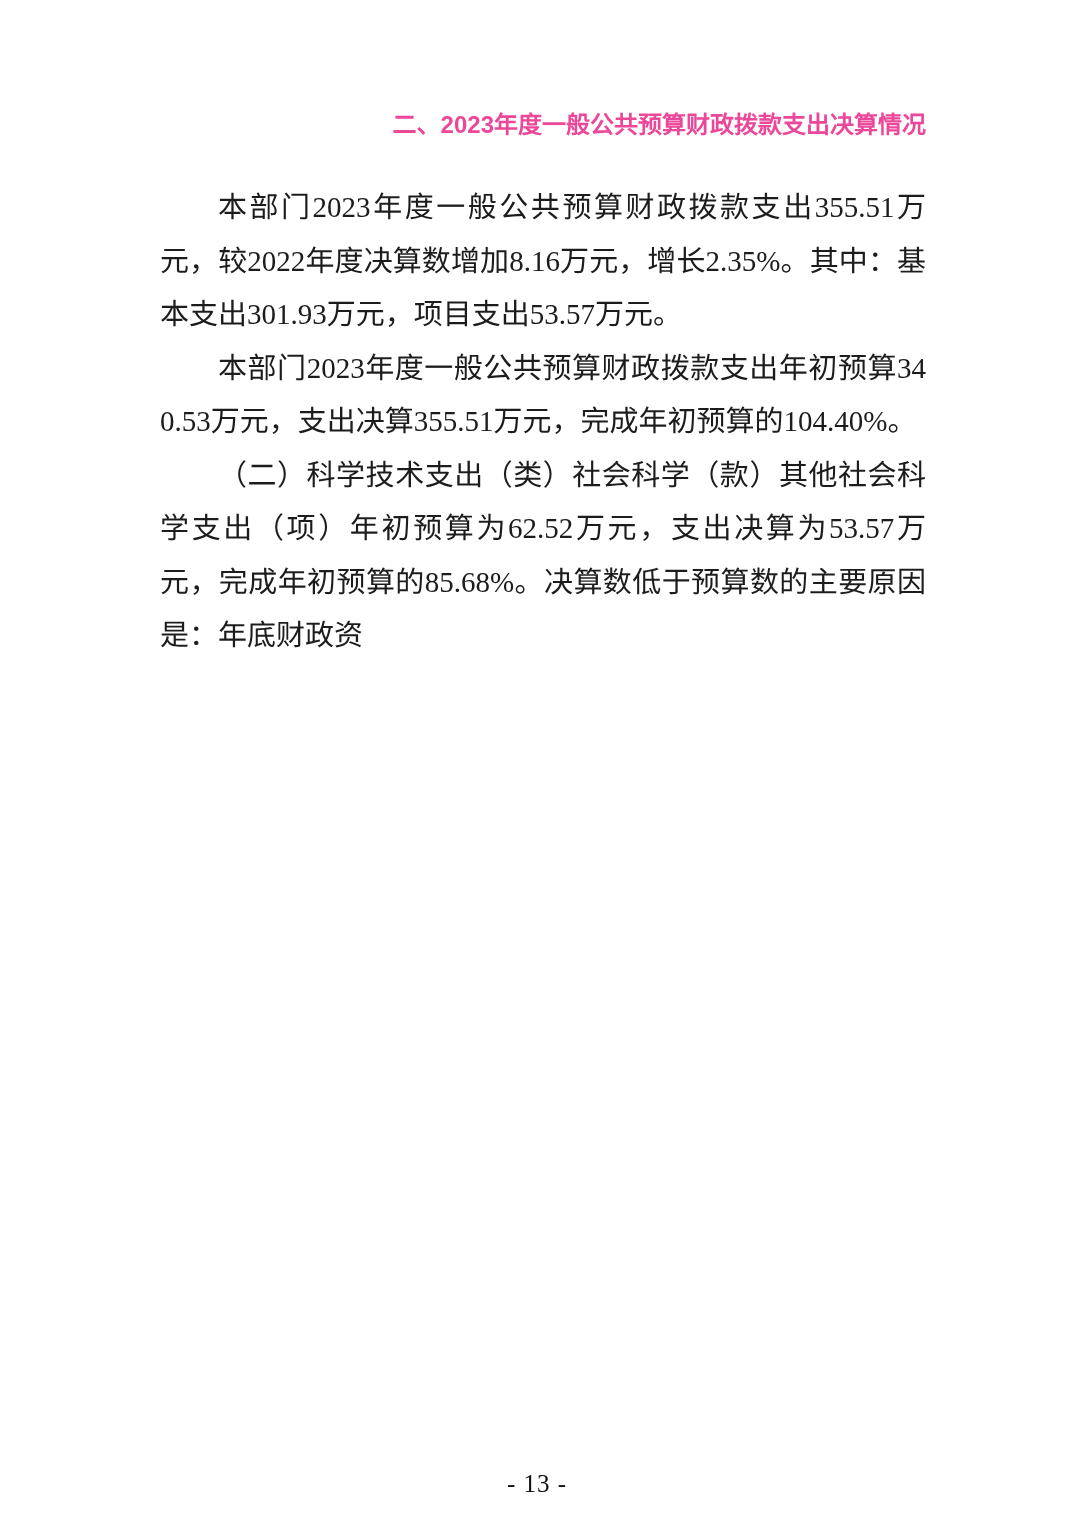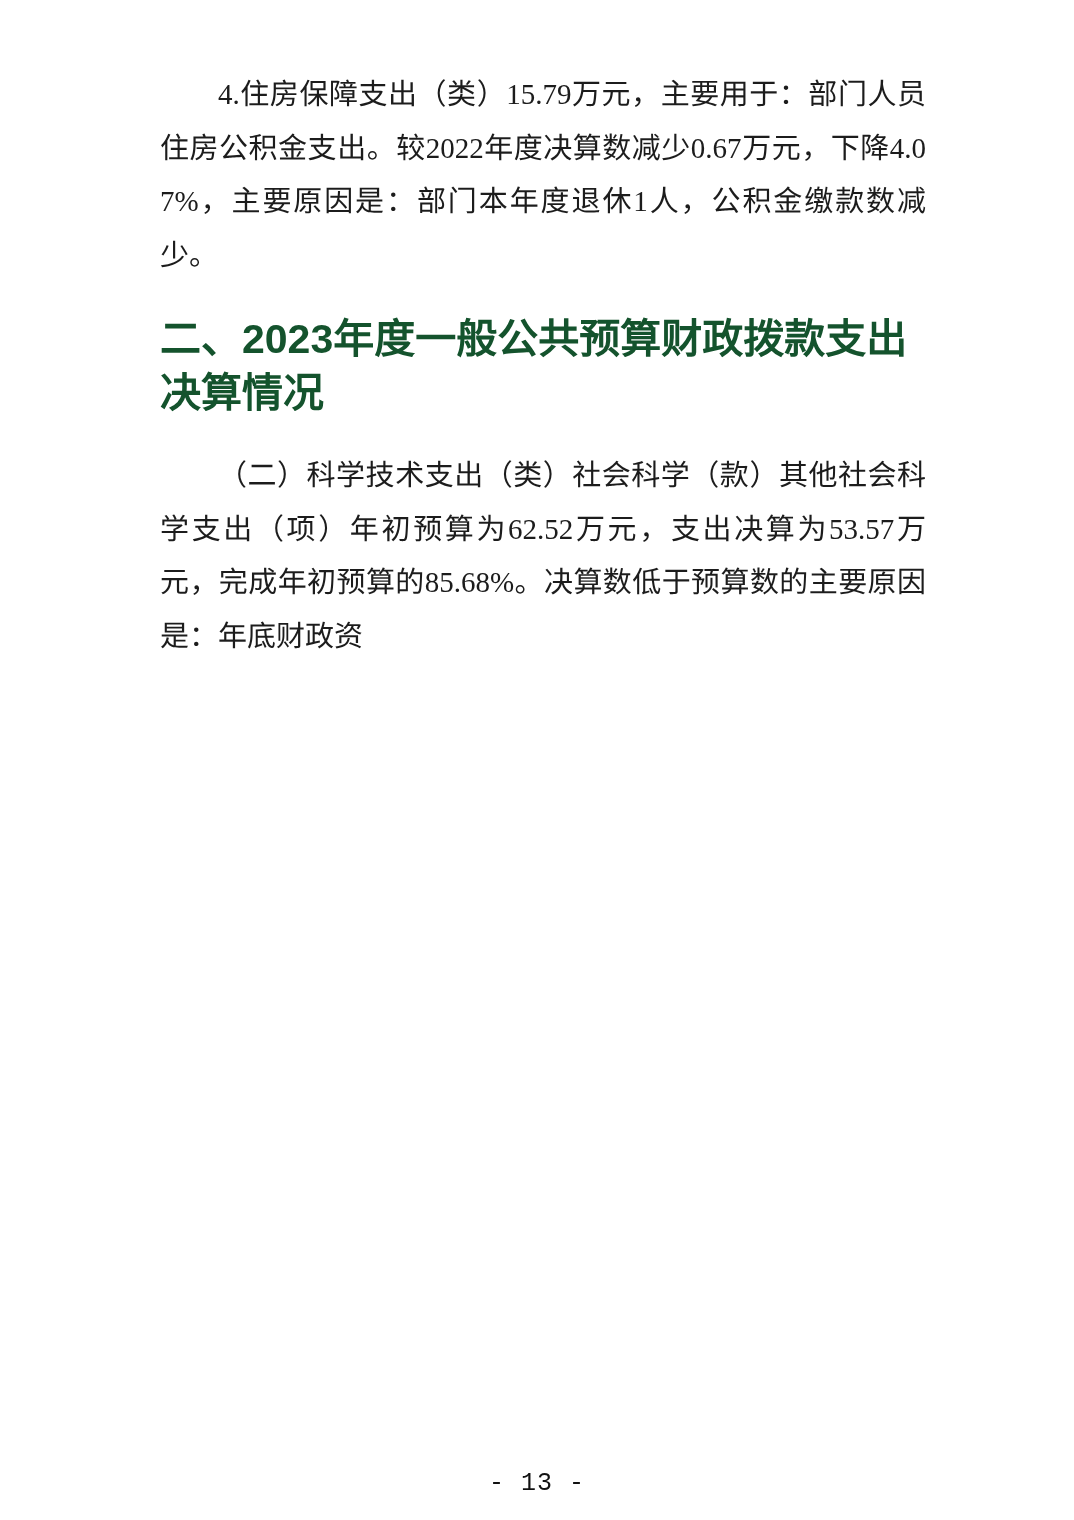--- a/index.html
+++ b/index.html
@@ -25,53 +25,54 @@
     line-height: 53.5px;
     text-align: justify;
     text-justify: inter-character;
     text-indent: 2em;
     word-break: break-all;
   }
   .section-heading {
     margin: 30px 0 29px 0;
     font-family: "Liberation Sans", "DejaVu Sans", sans-serif;
     font-weight: bold;
-    font-size: 41px;
+    font-size: 24px;
     line-height: 54px;
-    text-align: left;
+    text-align: right;
     text-indent: 0;
-    color: #14532d;
+    color: #ec4899;
   }
   .page-footer {
     position: absolute;
     left: 0;
     right: 0;
     bottom: 22px;
     text-align: center;
   }
   .page-footer span {
-    font-family: Liberation Mono, monospace;
+    font-family: Liberation Serif, serif;
     font-size: 25px;
     color: #111111;
     letter-spacing: 1px;
   }
 </style>
 </head>
 <body>
 
 <div class="page">
   <div class="body-text">
 
-    <p>4.住房保障支出（类）15.79万元，主要用于：部门人员住房公积金支出。较2022年度决算数减少0.67万元，下降4.07%，主要原因是：部门本年度退休1人，公积金缴款数减少。</p>
 
 
 
     <h2 class="section-heading">二、2023年度一般公共预算财政拨款支出决算情况</h2>
 
+    <p>本部门2023年度一般公共预算财政拨款支出355.51万元，较2022年度决算数增加8.16万元，增长2.35%。其中：基本支出301.93万元，项目支出53.57万元。</p>
 
+    <p>本部门2023年度一般公共预算财政拨款支出年初预算340.53万元，支出决算355.51万元，完成年初预算的104.40%。</p>
 
 
 
     <p>（二）科学技术支出（类）社会科学（款）其他社会科学支出（项）年初预算为62.52万元，支出决算为53.57万元，完成年初预算的85.68%。决算数低于预算数的主要原因是：年底财政资</p>
 
   </div>
 
   <div class="page-footer">
     <span>- 13 -</span>
   </div>

